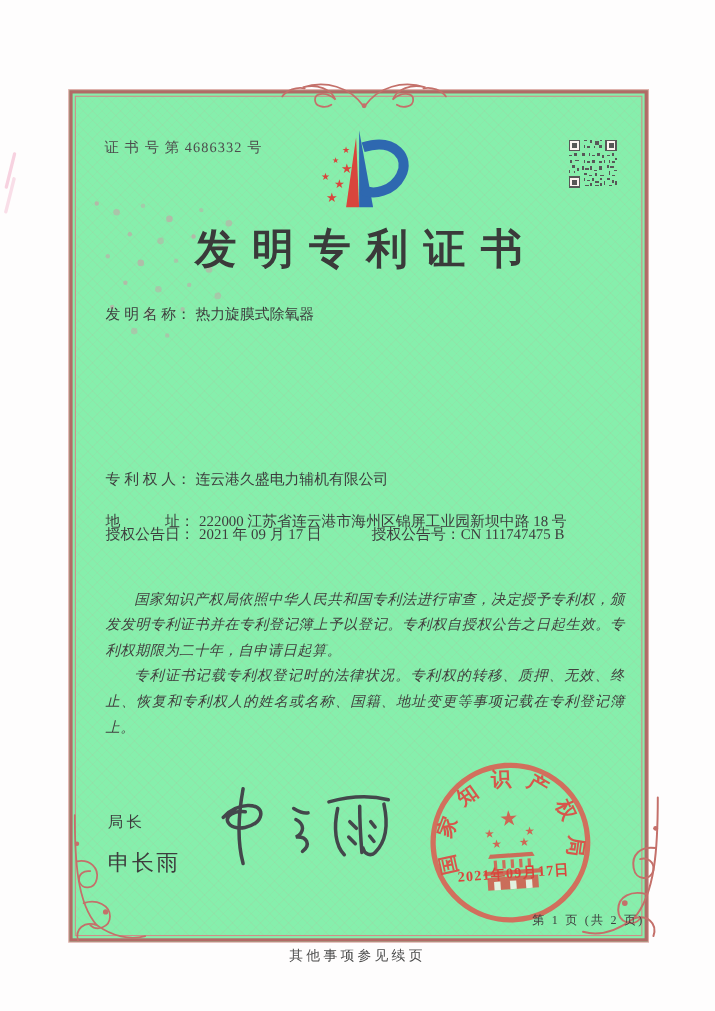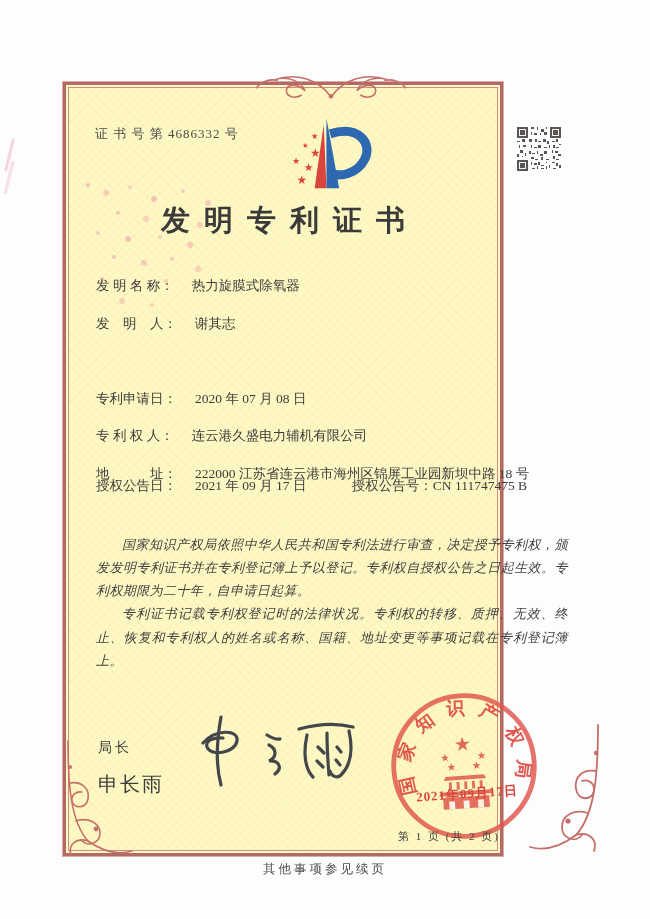--- a/index.html
+++ b/index.html
@@ -5,49 +5,49 @@
   * { margin:0; padding:0; box-sizing:border-box; }
   html,body { width:650px; height:919px; }
   body {
     font-family:"Liberation Serif","DejaVu Serif",serif;
     background:#ffffff; position:relative; overflow:hidden;
   }
   .page { position:absolute; inset:0; background:#fefdfd; }
 
   
   .frame {
-    position:absolute; left:63px; top:82px; width:440px; height:774px;
+    position:absolute; left:63px; top:82px; width:526px; height:774px;
     border:3px solid #b26a66;
     box-shadow:0 0 0 1px #dcaaa5;
-    background:#fef9c3;
+    background:#86efac;
   }
   .frame-inner {
     position:absolute; inset:2px; border:1px solid #cf8d88;
     background:
       repeating-linear-gradient(45deg, rgba(210,145,140,.07) 0 1px, transparent 1px 6px),
       repeating-linear-gradient(-45deg, rgba(210,145,140,.07) 0 1px, transparent 1px 6px);
   }
 
   .abs { position:absolute; }
 
   .cert-no { left:29px; top:40px; font-size:13px; color:#4c4c4c; letter-spacing:1px; }
 
   .logo { left:215px; top:28px; width:100px; height:88px; }
 
   .qr { left:451px; top:42px; width:44px; height:44px; }
 
   .title {
     left:0; top:116px; width:100%; text-align:center;
-    font-size:29px; font-weight:700; color:#3a3a3a;
+    font-size:38px; font-weight:700; color:#3a3a3a;
     letter-spacing:14px; text-indent:14px;
   }
 
   .field-row { left:30px; width:480px; font-size:13.5px; color:#3d3d3d; white-space:nowrap; }
   .field-row .flabel { color:#3d3d3d; }
-  .field-row .fvalue { margin-left:18px; }
+  .field-row .fvalue { margin-left:4px; }
   .grant-no-pair { margin-left:42px; }
 
   .paragraphs { left:30px; top:448px; width:472px; font-size:13px; color:#413f3e; line-height:1.78; text-align:justify;font-style:italic; }
   .paragraphs p { text-indent:2em; letter-spacing:.4px; }
 
   .director-label { left:32px; top:654px; font-size:14px; color:#3d3d3d; letter-spacing:3px; }
   .director-name  { left:32px; top:686px; font-size:20px; color:#3d3d3d; letter-spacing:2px; }
 
   .signature { left:125px; top:620px; width:170px; height:90px; }
 
@@ -219,26 +219,20 @@
           <rect x="19" y="26" width="1" height="2"></rect>
           <rect x="28" y="25" width="1" height="2"></rect>
       </g>
     </svg>
 
     <div class="abs title">发明专利证书</div>
 
     <div class="abs field-row" style="top:192px">
       <span class="flabel">发 明 名 称：</span><span class="fvalue">热力旋膜式除氧器</span>
     </div>
-    <div class="abs field-row" style="top:230px">
-      <span class="flabel">发　明　人：</span><span class="fvalue">谢其志</span>
-    </div>
-    <div class="abs field-row" style="top:305px">
-      <span class="flabel">专利申请日：</span><span class="fvalue">2020 年 07 月 08 日</span>
-    </div>
     <div class="abs field-row" style="top:342px">
       <span class="flabel">专 利 权 人：</span><span class="fvalue">连云港久盛电力辅机有限公司</span>
     </div>
     <div class="abs field-row" style="top:380px">
       <span class="flabel">地　　　址：</span><span class="fvalue">222000 江苏省连云港市海州区锦屏工业园新坝中路 18 号</span>
     </div>
     <div class="abs field-row" style="top:392px">
       <span class="flabel">授权公告日：</span><span class="fvalue">2021 年 09 月 17 日</span>
       <span class="grant-no-pair"><span>授权公告号：</span><span>CN 111747475 B</span></span>
     </div>

